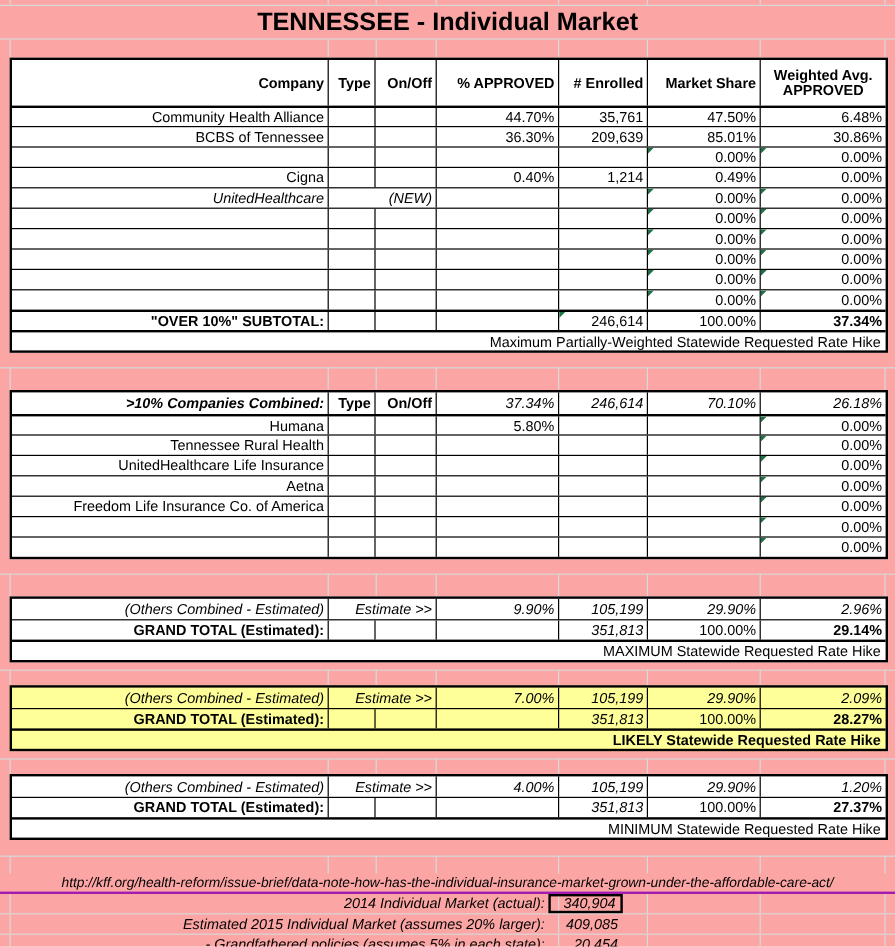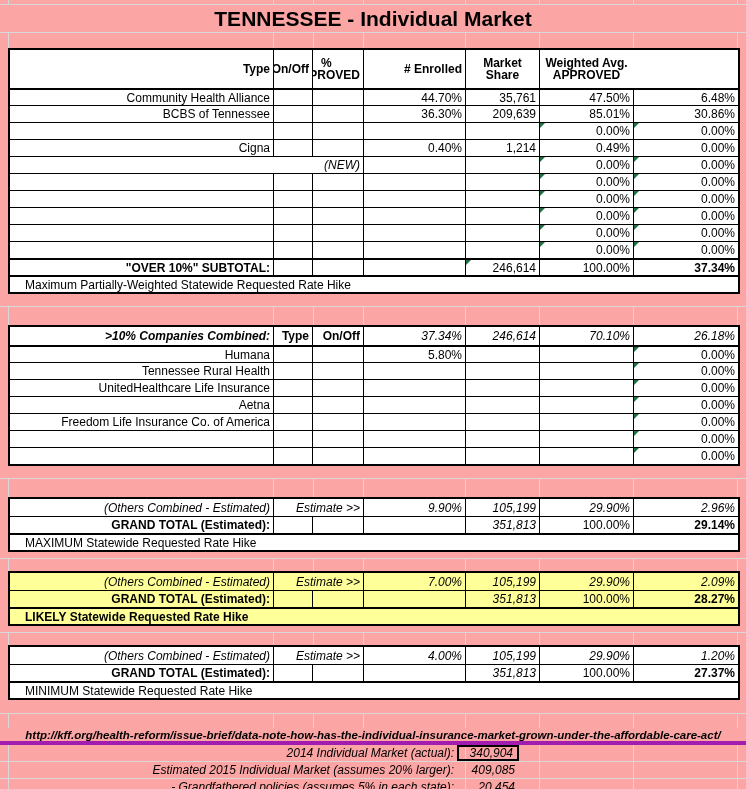--- a/index.html
+++ b/index.html
@@ -40,45 +40,46 @@
   .row { display:grid; grid-template-columns:263px 39px 51px 102px 74px 94px 105px; }
   .row + .row { border-top:1px solid #000; }
   .row.bt2 { border-top:2px solid #000; }
   .h17 { height:17px; } .h18 { height:18px; } .h38 { height:38px; }
   .row > div { position:relative; display:flex; align-items:center; justify-content:flex-end;
                padding:0 3px; line-height:12px; overflow:hidden; }
   .row > div + div { border-left:1px solid #000; }
   .cc { justify-content:center; text-align:center; }
   .hc { justify-content:center; align-items:center; text-align:center; font-weight:bold; }
   .b { font-weight:bold; } .it { font-style:italic; }
-  .note { display:block !important; text-align:left; padding:2px 4px 0 3px !important;margin-left:12px; }
+  .note { display:block !important; text-align:right; padding:2px 4px 0 3px !important;margin-left:12px; }
   .tri { position:absolute; top:0; left:0; width:0; height:0;
          border-top:5px solid #1E7145; border-right:5px solid transparent; }
 
   .urlrow { height:17px; display:flex; align-items:center; justify-content:center;
-            font-style:italic; font-size:11.5px; border-bottom:4px solid #a21caf;font-weight:bold; }
+            font-style:italic; font-size:11.5px; border-bottom:2px solid #a21caf; }
   .frow { height:17px; display:flex; border-bottom:1px solid #d8d8d8; }
   .flabel { width:457px; display:flex; align-items:center; justify-content:flex-end;
             font-style:italic; padding-right:3px; }
   .fval { width:62px; display:flex; align-items:center; justify-content:flex-end;
           font-style:italic; padding-right:4px; }
   .fval.box { border:2px solid #000; }
   .frest { flex:1; }
 </style>
 </head>
 <body>
 
 <div class="sheet">
 
   <div class="s5 vgrid"></div>
   <div class="titlerow">TENNESSEE - Individual Market</div>
   <div class="s15 vgrid"></div>
 
   <div class="tbl">
     <div class="row h38">
+      <div class="hc">Company</div>
       <div class="hc">Type</div>
       <div class="hc">On/Off</div>
       <div class="hc">% APPROVED</div>
       <div class="hc"># Enrolled</div>
       <div class="hc">Market Share</div>
       <div class="hc">Weighted Avg. APPROVED</div>
     </div>
 
     <div class="row h17 bt2">
       <div>Community Health Alliance</div>
@@ -120,20 +121,21 @@
       <div>Cigna</div>
       <div></div>
       <div></div>
       <div>0.40%</div>
       <div>1,214</div>
       <div>0.49%</div>
       <div>0.00%</div>
     </div>
 
     <div class="row h17">
+      <div class="it">UnitedHealthcare</div>
       <div class="cc it" style="grid-column:2 / span 2">(NEW)</div>
       <div></div>
       <div></div>
       <div>
           <i class="tri"></i>
           <span>0.00%</span>
         </div>
       <div>
           <i class="tri"></i>
           <span>0.00%</span>

